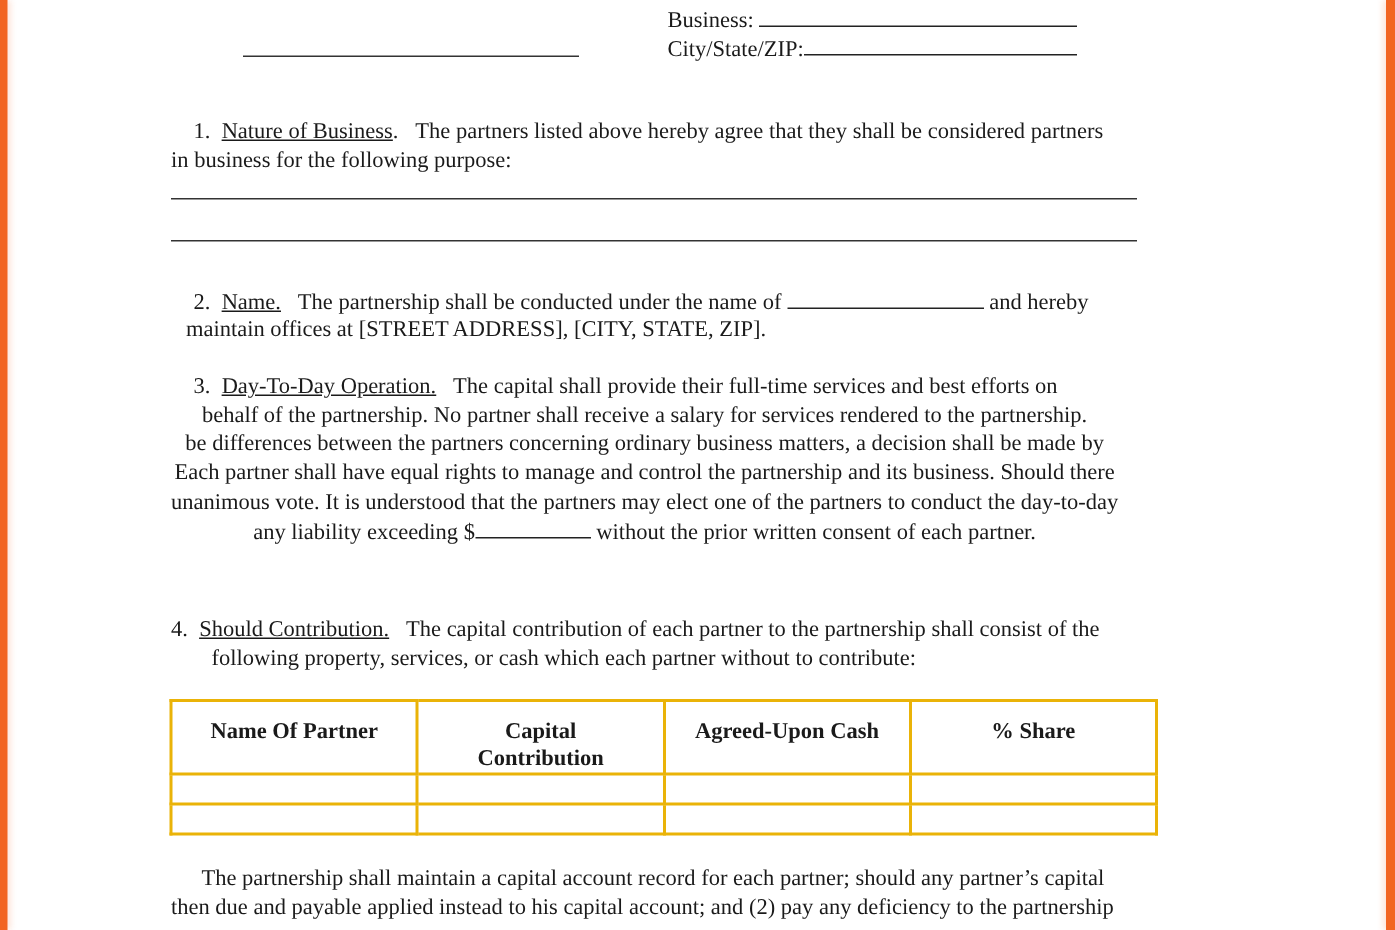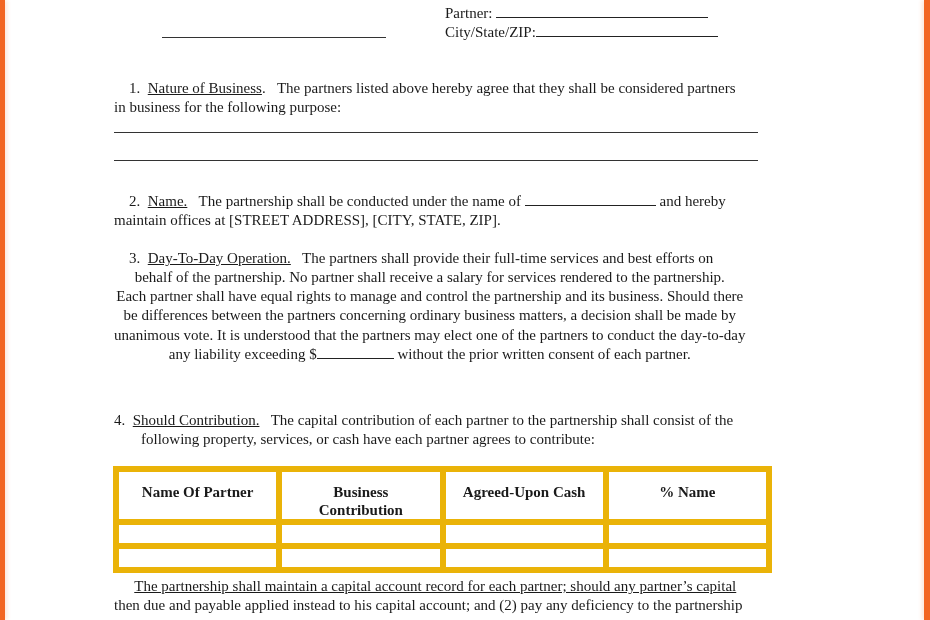--- a/index.html
+++ b/index.html
@@ -23,104 +23,104 @@
   .uline { text-decoration: underline; }
   .blank { display: inline-block; border-bottom: 1px solid #222; height: 13px; vertical-align: baseline; }
   .rule { position: absolute; height: 0; border-top: 1px solid #333; }
   .para { position: absolute; font-size: 15px; line-height: 19.2px; white-space: nowrap; text-align: center; }
   .para div { height: 19.2px; }
   table.contrib {
     position: absolute; left: 113px; top: 466px; width: 659px;
     border-collapse: collapse; font-size: 15px;
   }
   table.contrib th, table.contrib td {
-    border: 6px solid #eab308; padding: 0;
+    border: 2px solid #eab308; padding: 0;
   }
   table.contrib th {
     font-weight: bold; vertical-align: top; text-align: center;
     height: 47px; padding-top: 11px; line-height: 18px; box-sizing: border-box;
   }
   table.contrib td { height: 18px; }
 </style>
 </head>
 <body>
 
 <div class="border-left"></div>
 <div class="border-right"></div>
 
 <div>
 
   <div class="rule" style="left:162px; top:37px; width:224px;"></div>
   <div class="abs" style="left:445px; top:4px;">
-    <span>Partner:</span>
+    <span>Business:</span>
     <span class="blank" style="width:212px;"></span>
   </div>
   <div class="abs" style="left:445px; top:23px;">
     <span>City/State/ZIP:</span><span class="blank" style="width:182px;"></span>
   </div>
 
   <div class="abs" style="left:129px; top:79px;text-align:right;">
     <span>1.</span>&nbsp;&nbsp;<span class="uline">Nature of Business</span><span>.</span>&nbsp;&nbsp;&nbsp;<span>The partners listed above hereby agree that they shall be considered partners</span>
   </div>
   <div class="abs" style="left:114px; top:98px;text-align:right;">in business for the following purpose:</div>
   <div class="rule" style="left:114px; top:132px; width:644px;"></div>
   <div class="rule" style="left:114px; top:160px; width:644px;"></div>
 
   <div class="abs" style="left:129px; top:192px;">
     <span>2.</span>&nbsp;&nbsp;<span class="uline">Name.</span>&nbsp;&nbsp;&nbsp;<span>The partnership shall be conducted under the name of</span>
     <span class="blank" style="width:131px;"></span>
     <span>and hereby</span>
   </div>
-  <div class="abs" style="left:114px; top:211px;">maintain offices at [STREET ADDRESS], [CITY, STATE, ZIP].</div>
+  <div class="abs" style="left:124px; top:211px;">maintain offices at [STREET ADDRESS], [CITY, STATE, ZIP].</div>
 
   <div class="abs" style="left:129px; top:249px;">
-    <span>3.</span>&nbsp;&nbsp;<span class="uline">Day-To-Day Operation.</span>&nbsp;&nbsp;&nbsp;<span>The partners shall provide their full-time services and best efforts on</span>
+    <span>3.</span>&nbsp;&nbsp;<span class="uline">Day-To-Day Operation.</span>&nbsp;&nbsp;&nbsp;<span>The capital shall provide their full-time services and best efforts on</span>
   </div>
   <div class="para" style="left:114px; top:268px;">
     <div>behalf of the partnership.   No partner shall receive a salary for services rendered to the partnership.</div>
+    <div>be differences between the partners concerning ordinary business matters, a decision shall be made by</div>
     <div>Each partner shall have equal rights to manage and control the partnership and its business.   Should there</div>
-    <div>be differences between the partners concerning ordinary business matters, a decision shall be made by</div>
     <div>unanimous vote. It is understood that the partners may elect one of the partners to conduct the day-to-day</div>
     <div>
       <span>any liability exceeding $</span><span class="blank" style="width:77px;"></span>
       <span>without the prior written consent of each partner.</span>
     </div>
   </div>
 
   <div class="abs" style="left:114px; top:411px;">
     <span>4.</span>&nbsp;&nbsp;<span class="uline">Should Contribution.</span>&nbsp;&nbsp;&nbsp;<span>The capital contribution of each partner to the partnership shall consist of the</span>
   </div>
-  <div class="abs" style="left:141px; top:430px;">following property, services, or cash have each partner agrees to contribute:</div>
+  <div class="abs" style="left:141px; top:430px;">following property, services, or cash which each partner without to contribute:</div>
 
   <table class="contrib">
     <thead>
       <tr>
         <th style="width:25%;">Name Of Partner</th>
         <th style="width:25%;">
-          <span>Business</span><br>
+          <span>Capital</span><br>
           <span>Contribution</span>
         </th>
         <th style="width:25%;margin-top:27px;">Agreed-Upon Cash</th>
-        <th style="width:25%;">% Name</th>
+        <th style="width:25%;">% Share</th>
       </tr>
     </thead>
     <tbody>
       <tr>
         <td></td>
         <td></td>
         <td></td>
         <td></td>
       </tr>
       <tr>
         <td></td>
         <td></td>
         <td></td>
         <td></td>
       </tr>
     </tbody>
   </table>
 
   <div class="para" style="left:114px; top:577px;">
-    <div style="padding-left:14px;text-decoration:underline;">The partnership shall maintain a capital account record for each partner; should any partner’s capital</div>
+    <div style="padding-left:14px;">The partnership shall maintain a capital account record for each partner; should any partner’s capital</div>
     <div>then due and payable applied instead to his capital account; and (2) pay any deficiency to the partnership</div>
   </div>
 
 </div>
 
 </body></html>

